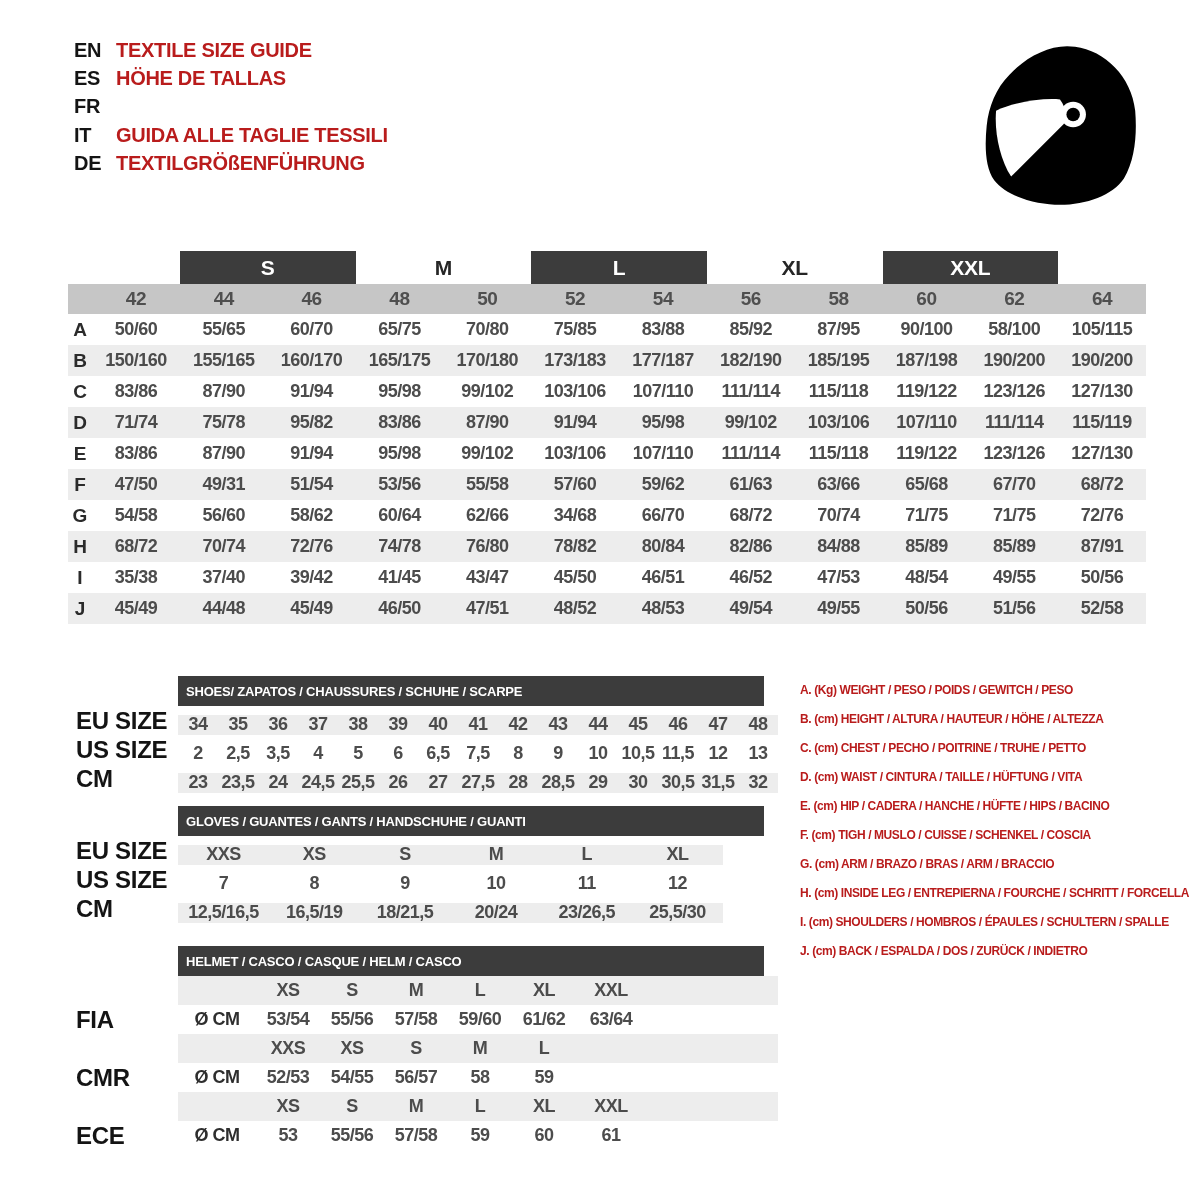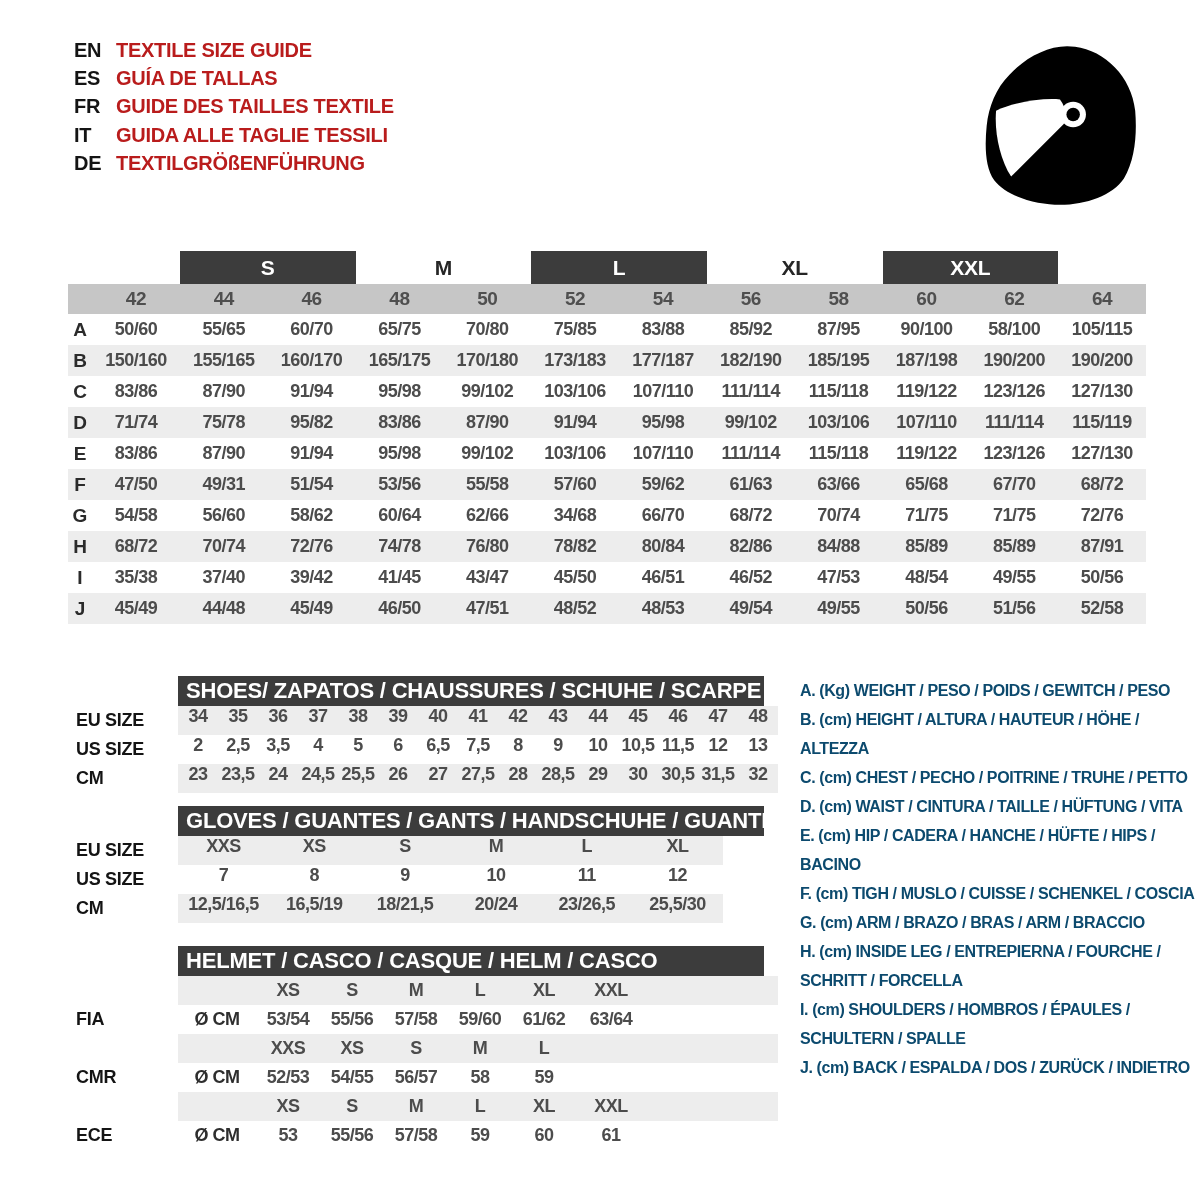--- a/index.html
+++ b/index.html
@@ -26,56 +26,55 @@
   .num-cell{display:flex;align-items:center;justify-content:center;font-size:19px;color:#4f4f4f;letter-spacing:-0.5px;}
   .drow{height:31px;align-items:center;}
   .drow.alt{background:#ededed;}
   .row-letter{text-align:center;font-size:19px;color:#2b2b2b;}
   .dcell{text-align:center;font-size:18px;color:#4c4c4c;letter-spacing:-0.5px;white-space:nowrap;}
 
   
   .block{position:absolute;left:76px;}
   .block-header{margin-left:102px;width:586px;height:30px;background:#3c3c3c;color:#fff;
                 display:flex;align-items:center;padding-left:8px;box-sizing:border-box;
-                font-size:22px;letter-spacing:-0.2px;white-space:nowrap;}
+                font-size:13px;letter-spacing:-0.2px;white-space:nowrap;}
   .trow{display:flex;height:29px;}
-  .trow-label{width:102px;display:flex;align-items:center;font-size:18px;color:#141414;letter-spacing:-0.3px;}
-  .tcells{width:600px;display:flex;align-items:flex-start;}
+  .trow-label{width:102px;display:flex;align-items:center;font-size:24px;color:#141414;letter-spacing:-0.3px;}
+  .tcells{width:600px;display:flex;align-items:flex-end;margin-top:9px;}
   .tcells.narrow{width:545px;margin-right:55px;}
   .tcells.alt{background:#ededed;}
   .tcell{flex:1;text-align:center;font-size:18px;color:#4c4c4c;letter-spacing:-0.5px;white-space:nowrap;}
 
   
   .hrow{display:flex;height:29px;}
   .hcells{width:600px;display:grid;grid-template-columns:78px 64px 64px 64px 64px 64px 70px 1fr;align-items:center;}
   .hcells.alt{background:#ededed;}
   .hcell{text-align:center;font-size:18px;color:#4c4c4c;letter-spacing:-0.5px;white-space:nowrap;}
   .hcell.unit{color:#2e2e2e;}
 
   
   .legend{position:absolute;left:800px;top:676px;width:400px;}
-  .legend-item{font-size:16px;line-height:29px;color:#0c4a6e;letter-spacing:-0.4px;}
+  .legend-item{font-size:12px;line-height:29px;color:#b91c1c;letter-spacing:-0.4px;}
 </style>
 </head>
 <body>
 
 <div class="page">
 
   <div class="lang-list" id="langList">
       <div class="lang-item">
         <div class="lang-code">EN</div>
         <div class="lang-label">TEXTILE SIZE GUIDE</div>
       </div>
       <div class="lang-item">
         <div class="lang-code">ES</div>
-        <div class="lang-label">GUÍA DE TALLAS</div>
+        <div class="lang-label">HÖHE DE TALLAS</div>
       </div>
       <div class="lang-item">
         <div class="lang-code">FR</div>
-        <div class="lang-label">GUIDE DES TAILLES TEXTILE</div>
       </div>
       <div class="lang-item">
         <div class="lang-code">IT</div>
         <div class="lang-label">GUIDA ALLE TAGLIE TESSILI</div>
       </div>
       <div class="lang-item">
         <div class="lang-code">DE</div>
         <div class="lang-label">TEXTILGRÖßENFÜHRUNG</div>
       </div>
     </div>

